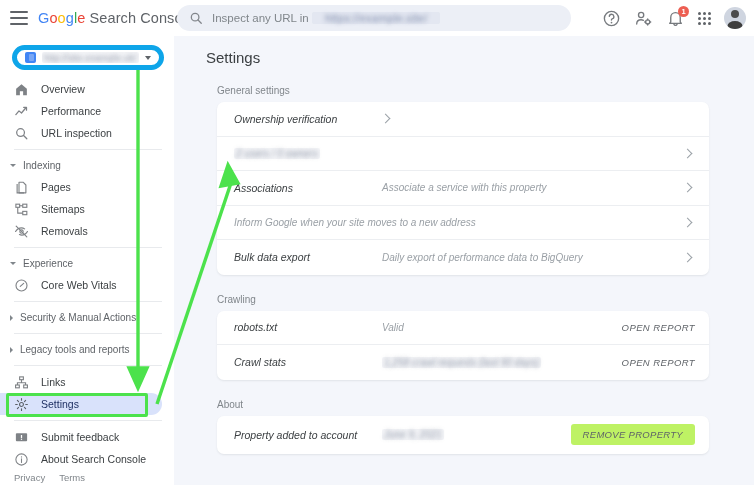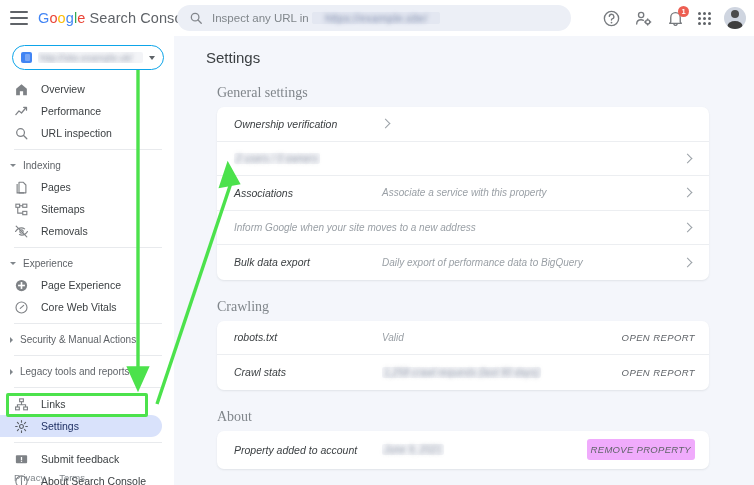--- a/index.html
+++ b/index.html
@@ -48,21 +48,21 @@
   .avatar { width: 22px; height: 22px; border-radius: 50%; overflow: hidden;
     background: #cfd5e0; position: relative; cursor: pointer; }
   .avatar::before { content: ""; position: absolute; left: 50%; top: 3px; width: 8px; height: 8px;
     background: #4a4a4a; border-radius: 50%; transform: translateX(-50%); }
   .avatar::after { content: ""; position: absolute; left: 50%; bottom: -2px; width: 15px; height: 10px;
     background: #3e3e3e; border-radius: 50% 50% 0 0; transform: translateX(-50%); }
 
   
   .sidebar { position: absolute; left: 0; top: 36px; width: 174px; height: 449px;
     background: #fff; padding-top: 5px; }
-  .propsel { margin: 4px 10px 8px 12px; height: 25px; border: 1px solid #0ea5e9;
+  .propsel { margin: 4px 10px 8px 12px; height: 25px; border: 5px solid #0ea5e9;
     border-radius: 14px; display: flex; align-items: center; padding: 0 8px; cursor: pointer;
     background: #fff; }
   .prop-logo { width: 11px; height: 11px; border-radius: 2px; background: #4285f4; flex: none;
     position: relative; }
   .prop-logo::after { content:""; position:absolute; inset:2px 2px 2px 4px; background:#7aa7f5; border-radius:1px;}
   .prop-name { flex: 1; font-size: 9.5px; margin: 0 6px; overflow: hidden; white-space: nowrap; }
   .caret { width: 0; height: 0; border-left: 3.5px solid transparent; border-right: 3.5px solid transparent;
     border-top: 4px solid #5f6368; flex: none; }
 
   .navitem { display: flex; align-items: center; height: 22px; padding-left: 14px;
@@ -82,39 +82,39 @@
   .navgroup .glbl { font-size: 10px; color: #5f6368; white-space: nowrap; }
   .navdiv { height: 1px; background: #e8eaed; margin: 5px 12px 5px 14px; }
 
   .footlinks { position: absolute; left: 14px; bottom: 2px; display: flex; gap: 14px; }
   .footlinks a { font-size: 9.5px; color: #80868b; text-decoration: none; cursor: pointer; }
 
   
   .main { position: absolute; left: 174px; top: 36px; width: 580px; height: 449px;
     background: #f4f6fb; overflow: hidden; }
   .pagetitle { font-size: 15px; color: #3c4043; margin: 13px 0 0 32px; }
-  .sec-label { font-size: 14px; color: #80868b; margin: 19px 16px 6px 43px; font-family: Liberation Serif, serif; }
+  .sec-label { font-size: 10px; color: #80868b; margin: 19px 16px 6px 43px; }
   .card { background: #fff; border-radius: 7px; margin: 0 45px 0 43px;
     box-shadow: 0 1px 2px rgba(60,64,67,.10); overflow: hidden; font-style: italic; }
   .row { display: flex; align-items: center; height: 34.5px; padding: 0 14px 0 17px;
     border-bottom: 1px solid #eceef1; cursor: pointer; }
   .row:last-child { border-bottom: none; }
   .row .rname { font-size: 10.5px; color: #3c4043; width: 148px; flex: none; white-space: nowrap; }
   .row .rval { font-size: 10px; color: #9aa0a6; flex: 1; display: flex; align-items: center;
     white-space: nowrap; }
   .check { width: 13px; height: 13px; border-radius: 50%; background: #34a853; flex: none;
     margin-right: 10px; position: relative; }
   .check::after { content: ""; position: absolute; left: 3.4px; top: 3.2px; width: 5px; height: 2.5px;
     border-left: 1.6px solid #fff; border-bottom: 1.6px solid #fff; transform: rotate(-45deg); }
   .chev { width: 7px; height: 7px; border-top: 1.4px solid #9aa0a6; border-right: 1.4px solid #9aa0a6;
     transform: rotate(45deg); flex: none; margin-right: 4px; }
   .action { font-size: 9.5px; color: #5f6368; letter-spacing: .4px; flex: none;
     cursor: pointer; white-space: nowrap; }
-  .btn-remove { font-size: 9.5px; color: #5f6368; letter-spacing: .3px; background: #f0abfc;
-    padding: 5px 4px; border-radius: 3px; cursor: pointer; white-space: nowrap; }
+  .btn-remove { font-size: 9.5px; color: #5f6368; letter-spacing: .3px; background: #bef264;
+    padding: 5px 12px; border-radius: 3px; cursor: pointer; white-space: nowrap; }
   .blur-txt { color: transparent; text-shadow: 0 0 4px rgba(120,130,150,.8);
     background: rgba(160,170,190,.13); border-radius: 2px; padding: 0 2px; }
 
   
   .anno { position: absolute; left: 0; top: 0; width: 754px; height: 485px;
     pointer-events: none; z-index: 9; }
   .hl-box { position: absolute; left: 6px; top: 393px; width: 142px; height: 24px;
     border: 3px solid #4ce24c; border-radius: 2px; z-index: 10; pointer-events: none; }
 </style>
 </head>
@@ -233,28 +233,20 @@
       <span class="lbl">Removals</span>
     </div>
 
     <div class="navdiv"></div>
 
     <div class="navgroup">
       <span class="tri down"></span>
       <span class="glbl">Experience</span>
     </div>
     <div class="navitem">
-      <svg class="ico" viewBox="0 0 24 24" fill="#5f6368">
-          <circle cx="12" cy="12" r="9"></circle>
-          <rect x="10.7" y="6.5" width="2.6" height="11" fill="#fff"></rect>
-          <rect x="6.5" y="10.7" width="11" height="2.6" fill="#fff"></rect>
-        </svg>
-      <span class="lbl">Page Experience</span>
-    </div>
-    <div class="navitem">
       <svg class="ico" viewBox="0 0 24 24" fill="none" stroke="#5f6368" stroke-width="1.8">
           <circle cx="12" cy="12" r="8.8"></circle>
           <path d="M15.5 8.5 10 13.5" stroke-linecap="round"></path>
         </svg>
       <span class="lbl">Core Web Vitals</span>
     </div>
 
     <div class="navdiv"></div>
 
     <div class="navgroup">

